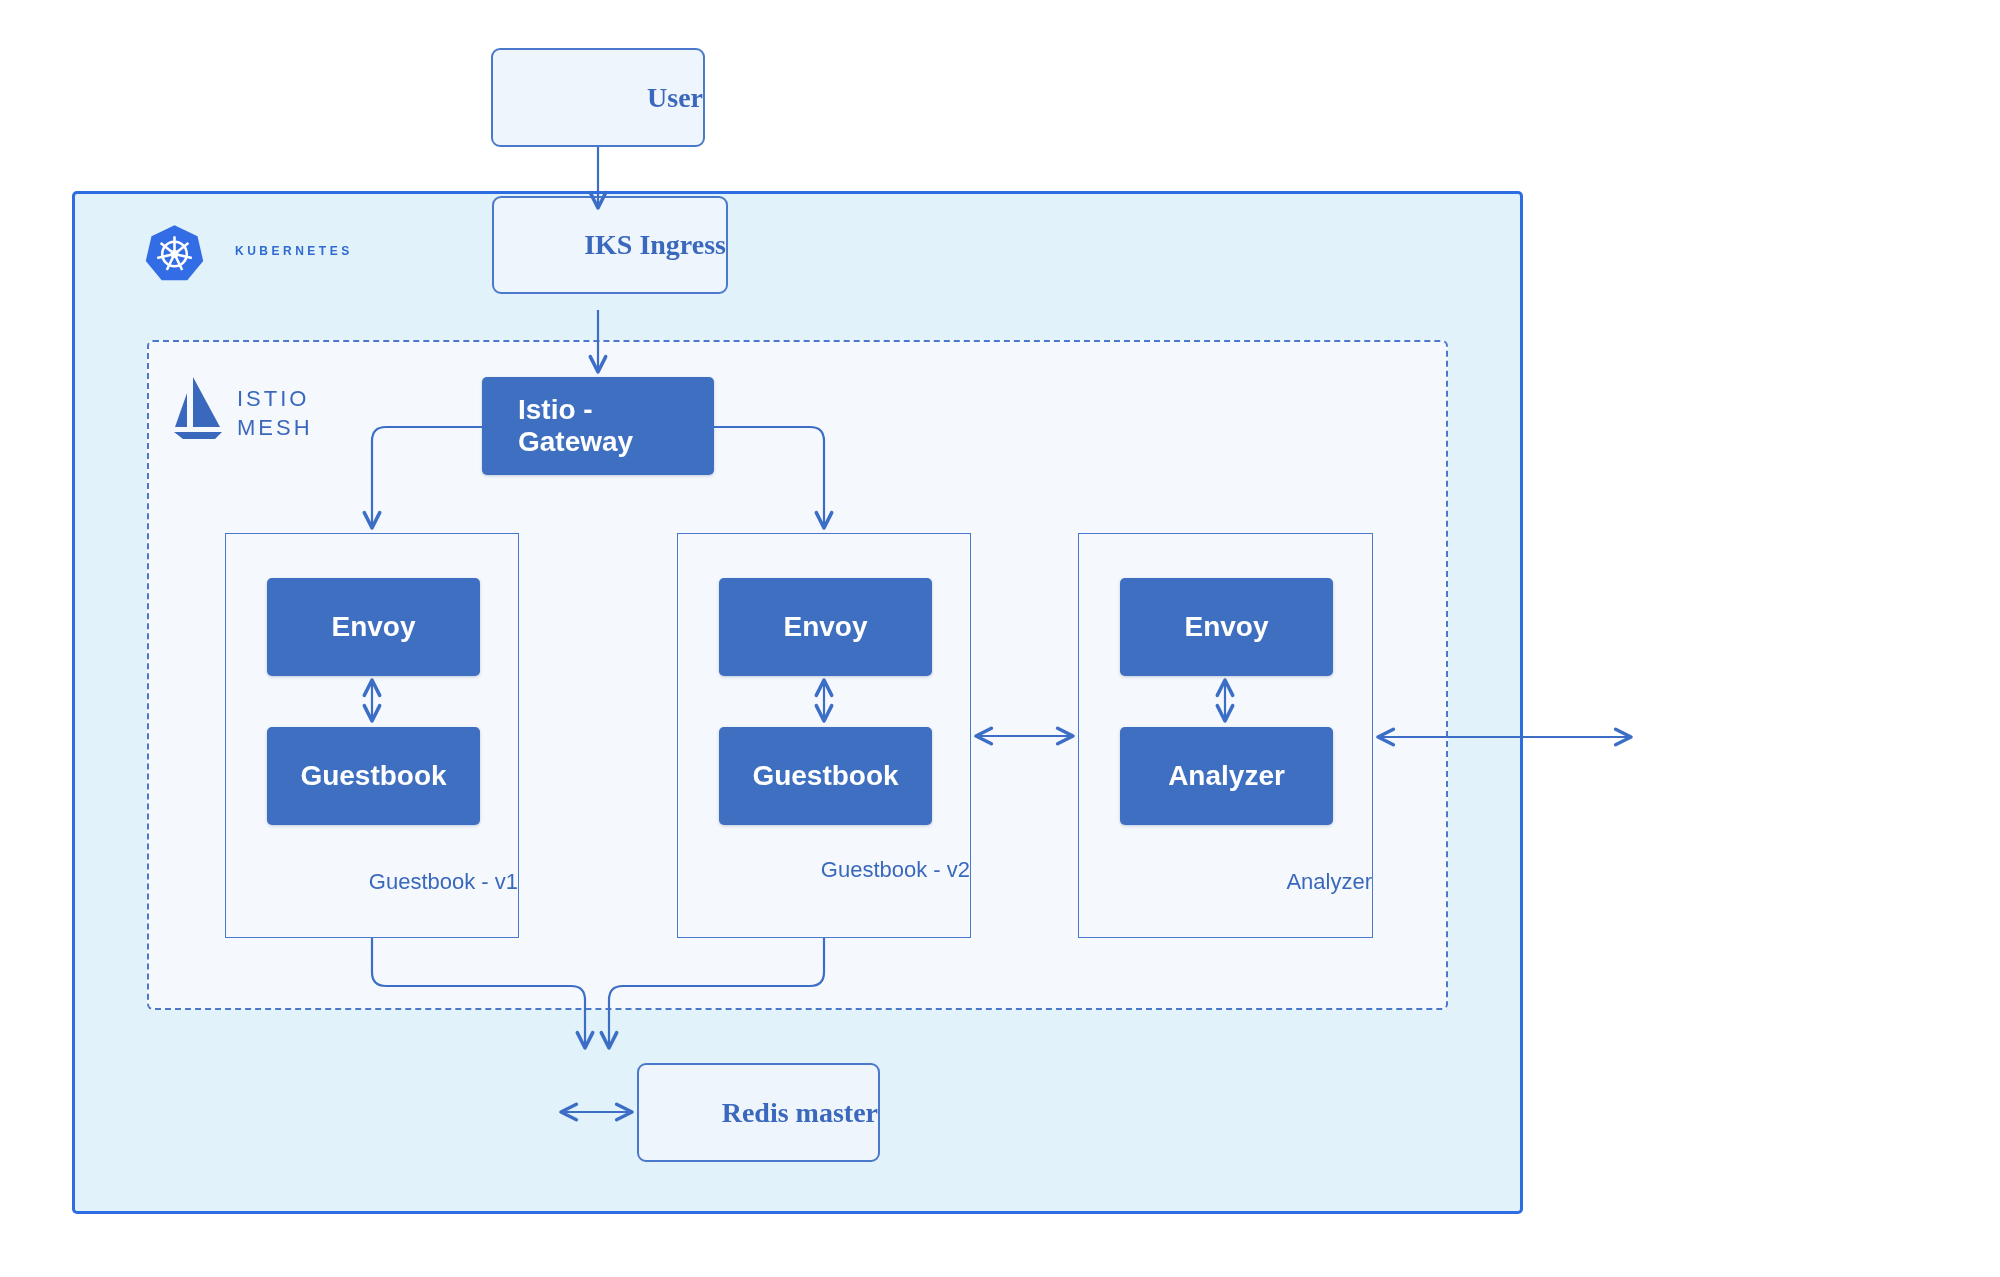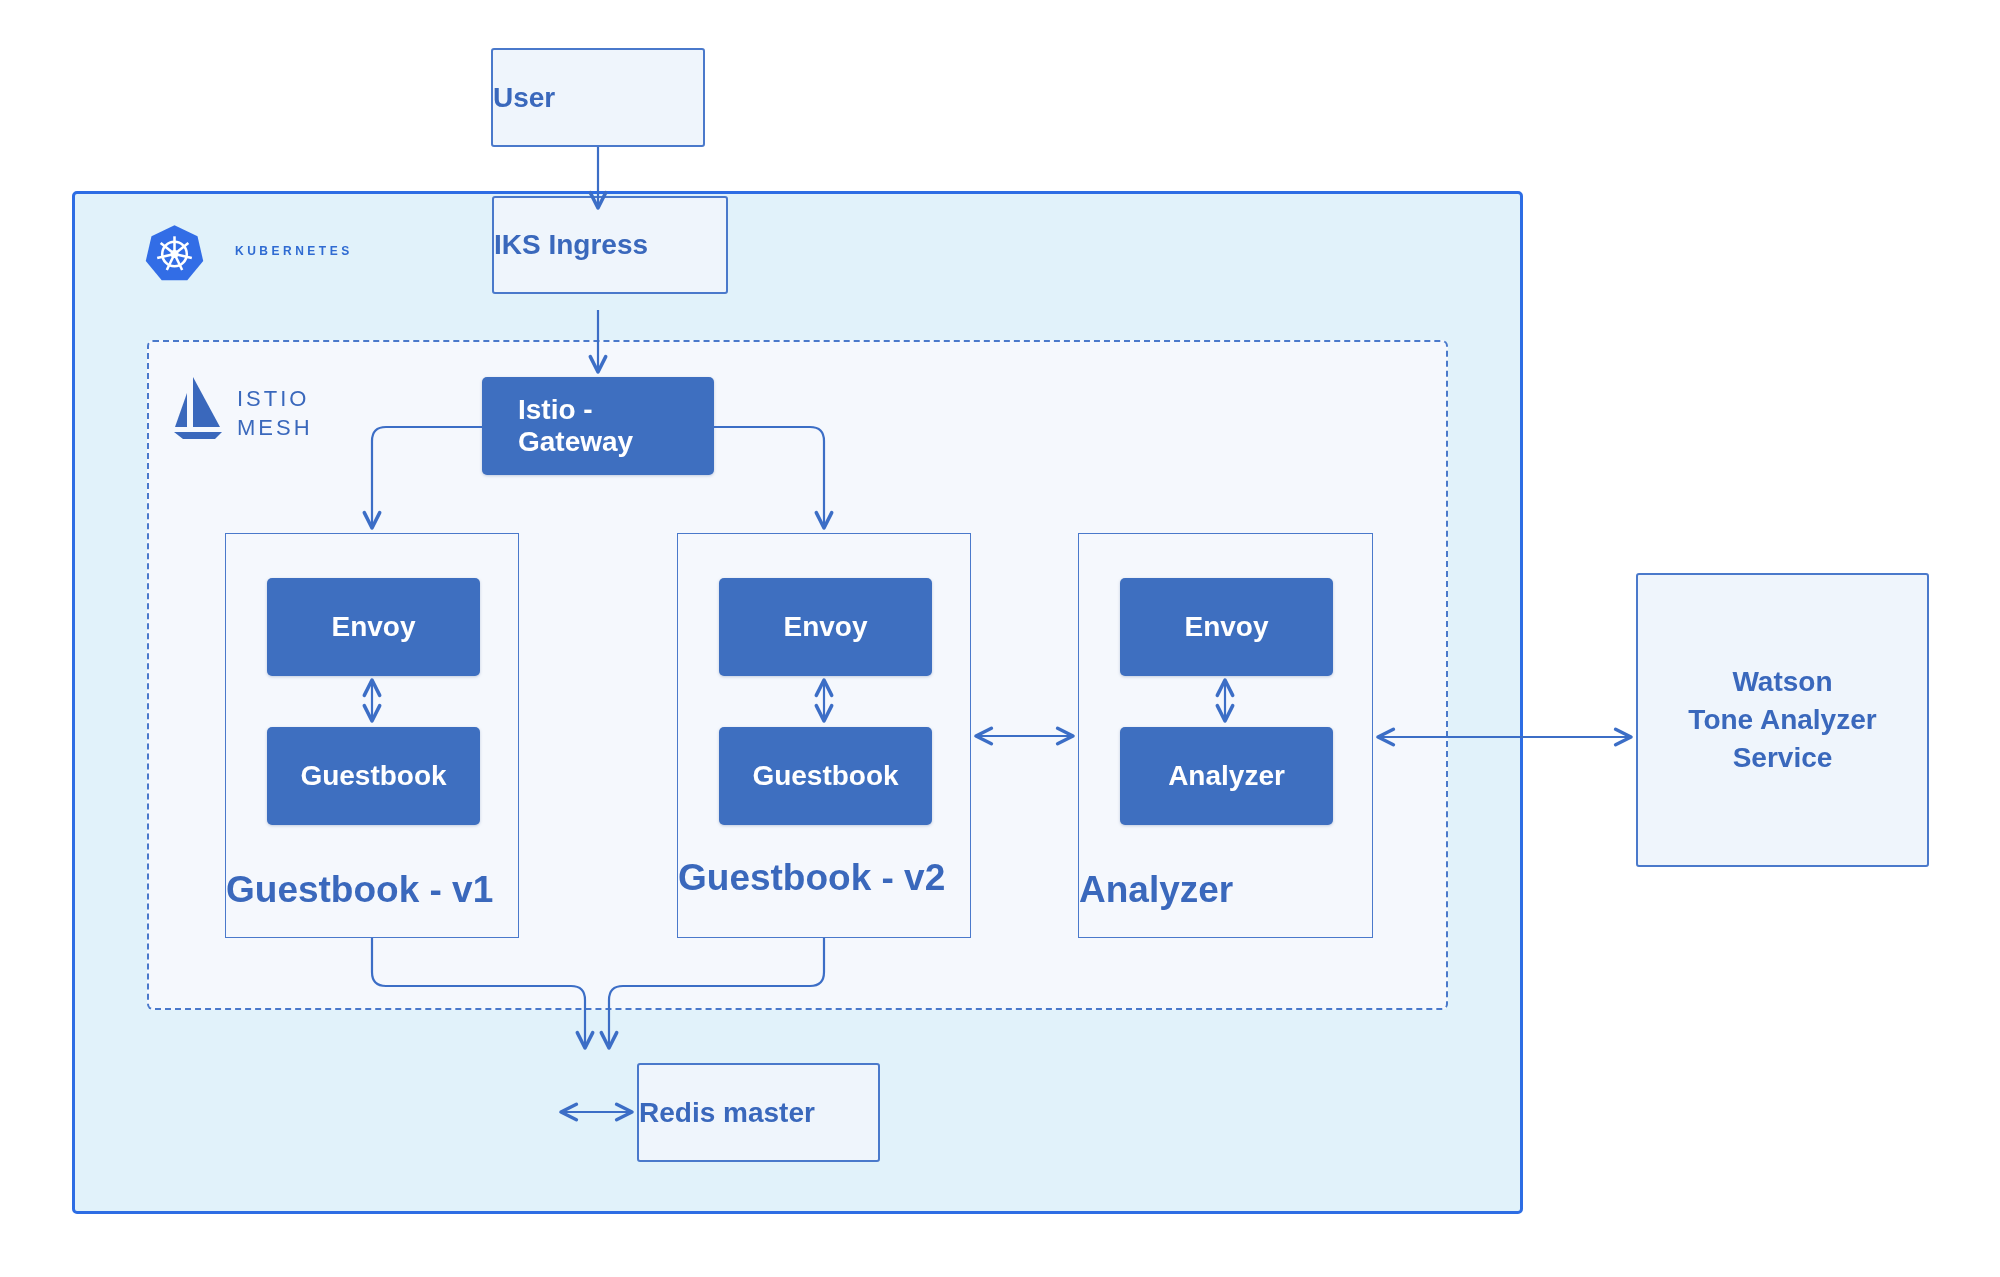--- a/index.html
+++ b/index.html
@@ -5,31 +5,31 @@
   :root{
     --page-bg:#ffffff; --cluster-fill:#e1f2fa; --cluster-border:#2d6de4;
     --mesh-fill:#f5f8fd; --mesh-border:#4a79cb; --box-fill:#eff5fc; --box-border:#4a79cb;
     --node-fill:#3e6fc0; --node-text:#ffffff; --label-text:#3a68bc; --connector:#3c6ec6;
     --k8s-logo-fill:#326de6; --k8s-label-text:#2f6bd2;
   }
   *{margin:0;padding:0;box-sizing:border-box;}
   body{background:var(--page-bg);font-family:"Liberation Sans",sans-serif;font-weight:700;}
   #canvas{position:relative;width:2000px;height:1277px;background:var(--page-bg);overflow:hidden;}
   .abs{position:absolute;}
-  .litebox{background:var(--box-fill);border:2px solid var(--box-border);border-radius:3px;
-    display:flex;align-items:center;justify-content:flex-start;color:var(--label-text);
-    font-size:28px;font-weight:700;}
+  .litebox{background:var(--box-fill);border:2px solid var(--box-border);border-radius:9px;
+    display:flex;align-items:center;justify-content:flex-end;color:var(--label-text);
+    font-size:28px;font-weight:700;font-family:Liberation Serif, serif;}
   .cluster{background:var(--cluster-fill);border:3px solid var(--cluster-border);border-radius:5px;}
   .mesh{background:var(--mesh-fill);border:2px dashed var(--mesh-border);border-radius:6px;}
   .podbox{background:transparent;border:1.6px solid var(--box-border);border-radius:0;}
   .darknode{background:var(--node-fill);border-radius:5px;display:flex;align-items:center;
     justify-content:center;color:var(--node-text);font-size:28px;font-weight:700;
     box-shadow:0 1px 3px rgba(40,70,130,.25);}
-  .podlabel{position:absolute;left:0;right:0;text-align:left;color:var(--label-text);
-    font-size:37px;font-weight:700;}
+  .podlabel{position:absolute;left:0;right:0;text-align:right;color:var(--label-text);
+    font-size:22px;font-weight:400;}
   .brandword{color:var(--k8s-label-text);font-size:12px;letter-spacing:3.5px;font-weight:700;}
   .meshword{color:var(--label-text);font-size:22px;letter-spacing:3px;font-weight:400;line-height:29px;}
   .watsontext{display:flex;flex-direction:column;align-items:center;justify-content:center;
     width:100%;height:100%;color:var(--label-text);font-size:28px;line-height:38px;font-weight:700;text-align:center;}
   svg.edges{position:absolute;left:0;top:0;pointer-events:none;}
   .edge{fill:none;stroke:var(--connector);stroke-width:2.2px;}
   .arrhead{fill:none;stroke:var(--connector);stroke-width:1.6px;stroke-linecap:round;stroke-linejoin:round;}
 </style>
 </head>
 <body>
@@ -103,27 +103,20 @@
   <div class="abs podbox" style="left:1078px;top:533px;width:295px;height:405px;">
     <div class="abs darknode" style="left:41px;top:44px;width:213px;height:98px;">
       <span>Envoy</span>
     </div>
     <div class="abs darknode" style="left:41px;top:193px;width:213px;height:98px;">
       <span>Analyzer</span>
     </div>
     <div class="podlabel" style="top:335px;">Analyzer</div>
   </div>
 
-  <div class="abs litebox" style="left:1636px;top:573px;width:293px;height:294px;">
-    <div class="watsontext">
-      <div>Watson</div>
-      <div>Tone Analyzer</div>
-      <div>Service</div>
-    </div>
-  </div>
 
   <div class="abs litebox" style="left:637px;top:1063px;width:243px;height:99px;">
     <span>Redis master</span>
   </div>
 
   <svg class="edges" width="2000" height="1277" viewBox="0 0 2000 1277">
     <defs>
       <marker id="arr" viewBox="0 0 10 10" refX="8.5" refY="5" markerWidth="10" markerHeight="10" orient="auto-start-reverse" markerUnits="strokeWidth">
         <path class="arrhead" d="M 1.5 1.5 L 8.5 5 L 1.5 8.5"></path>
       </marker>

